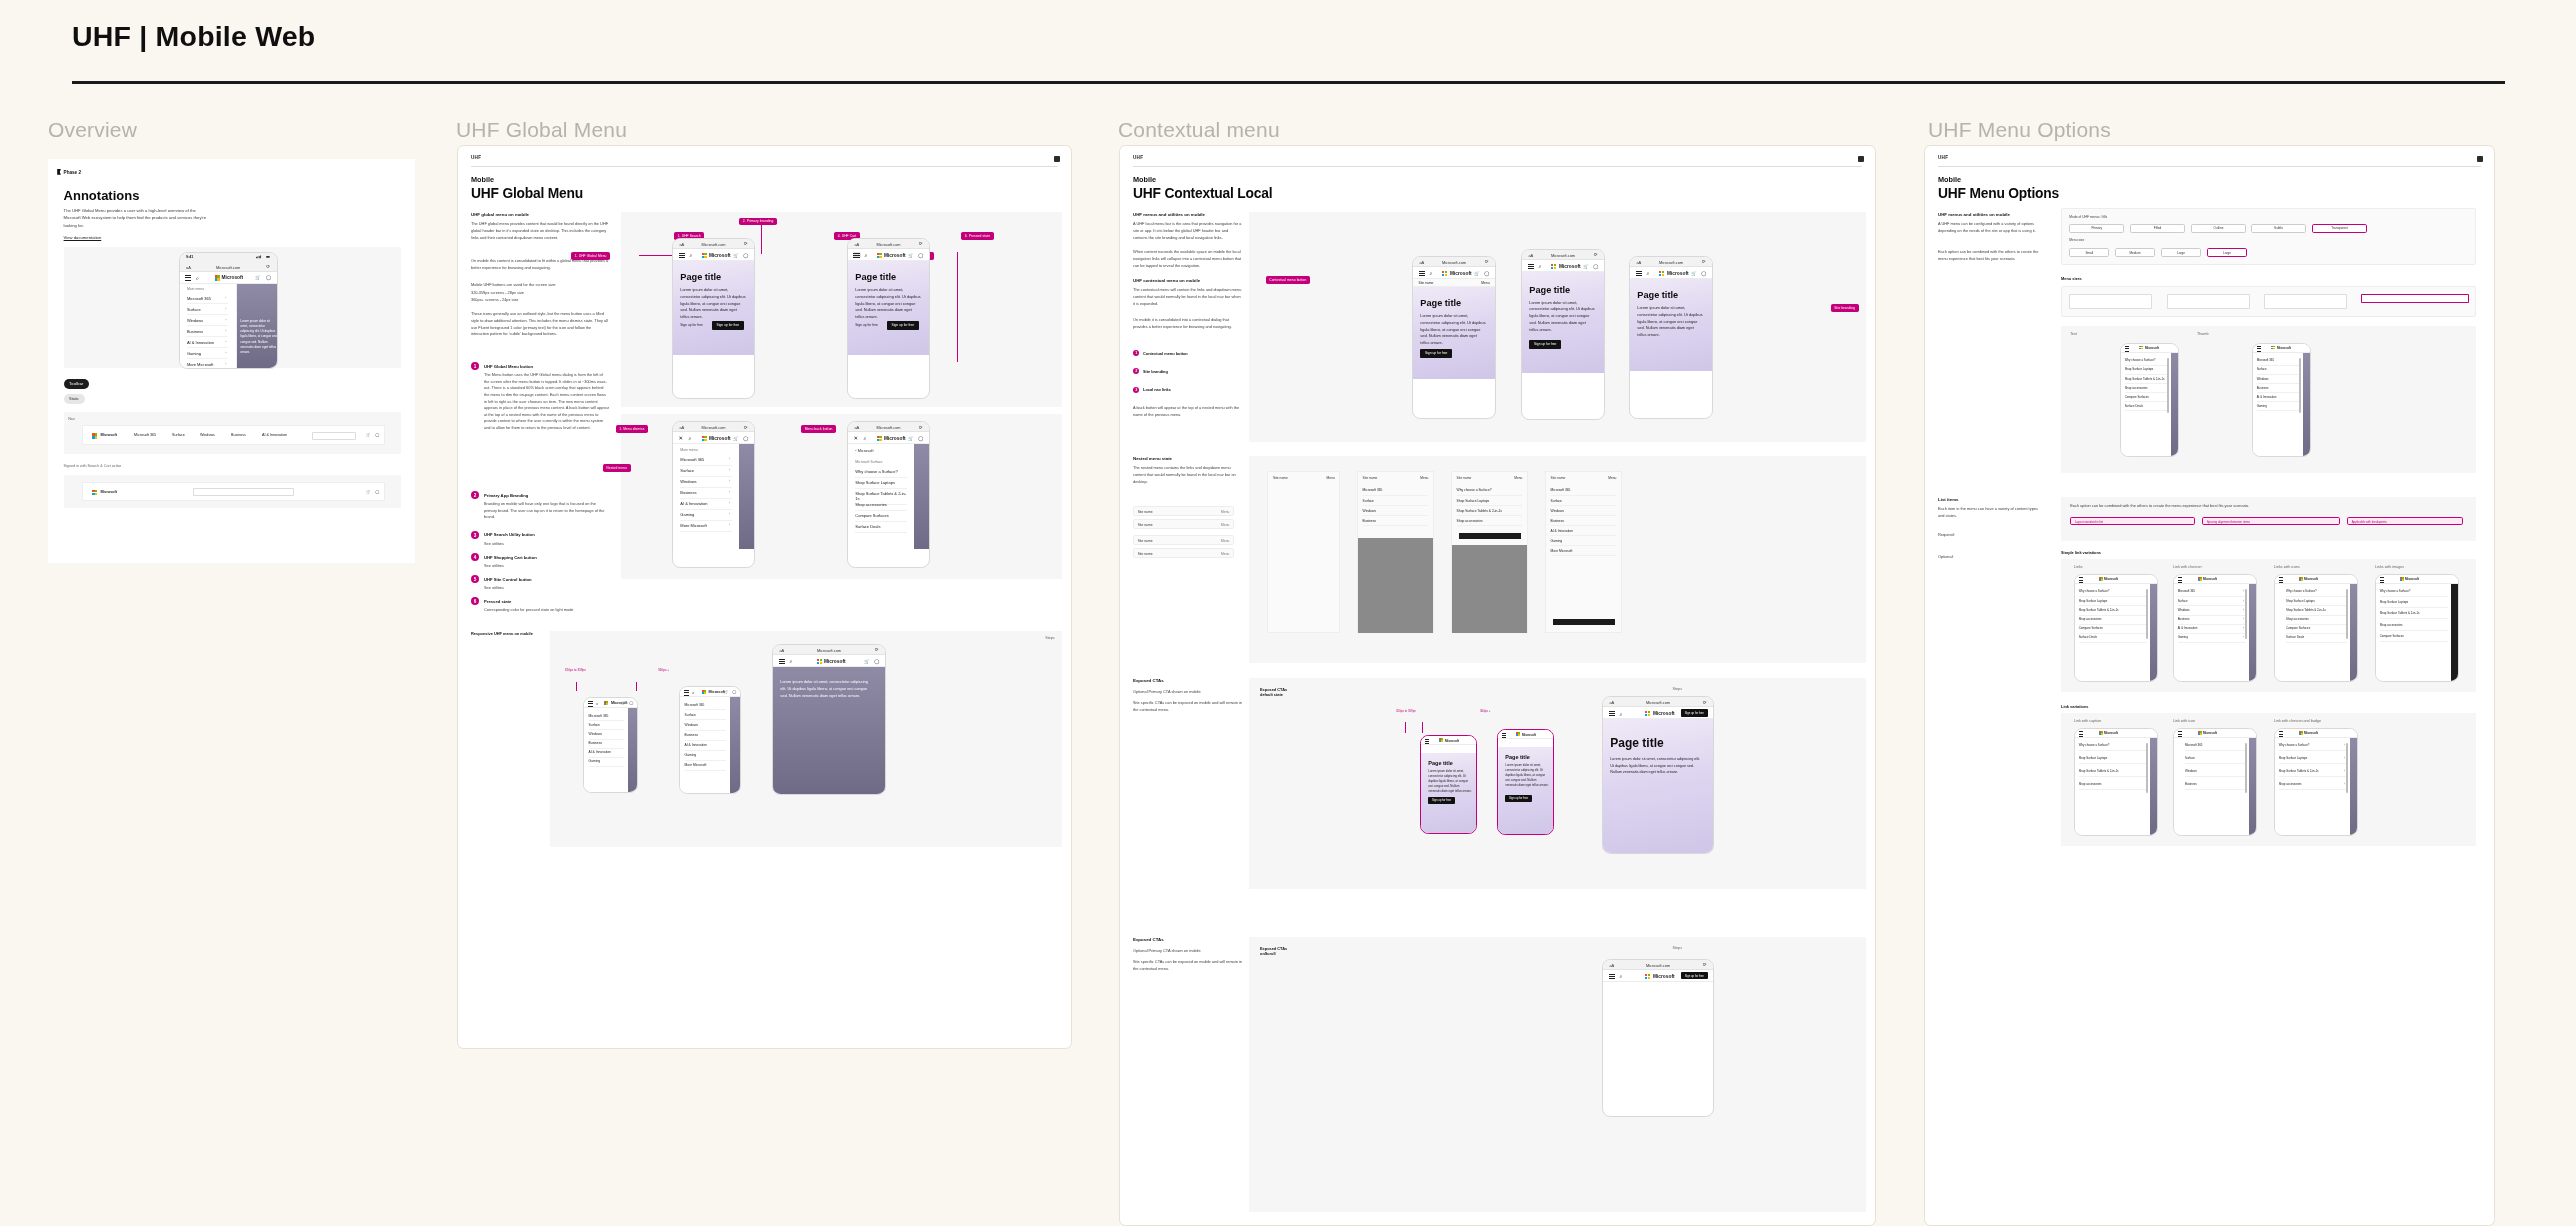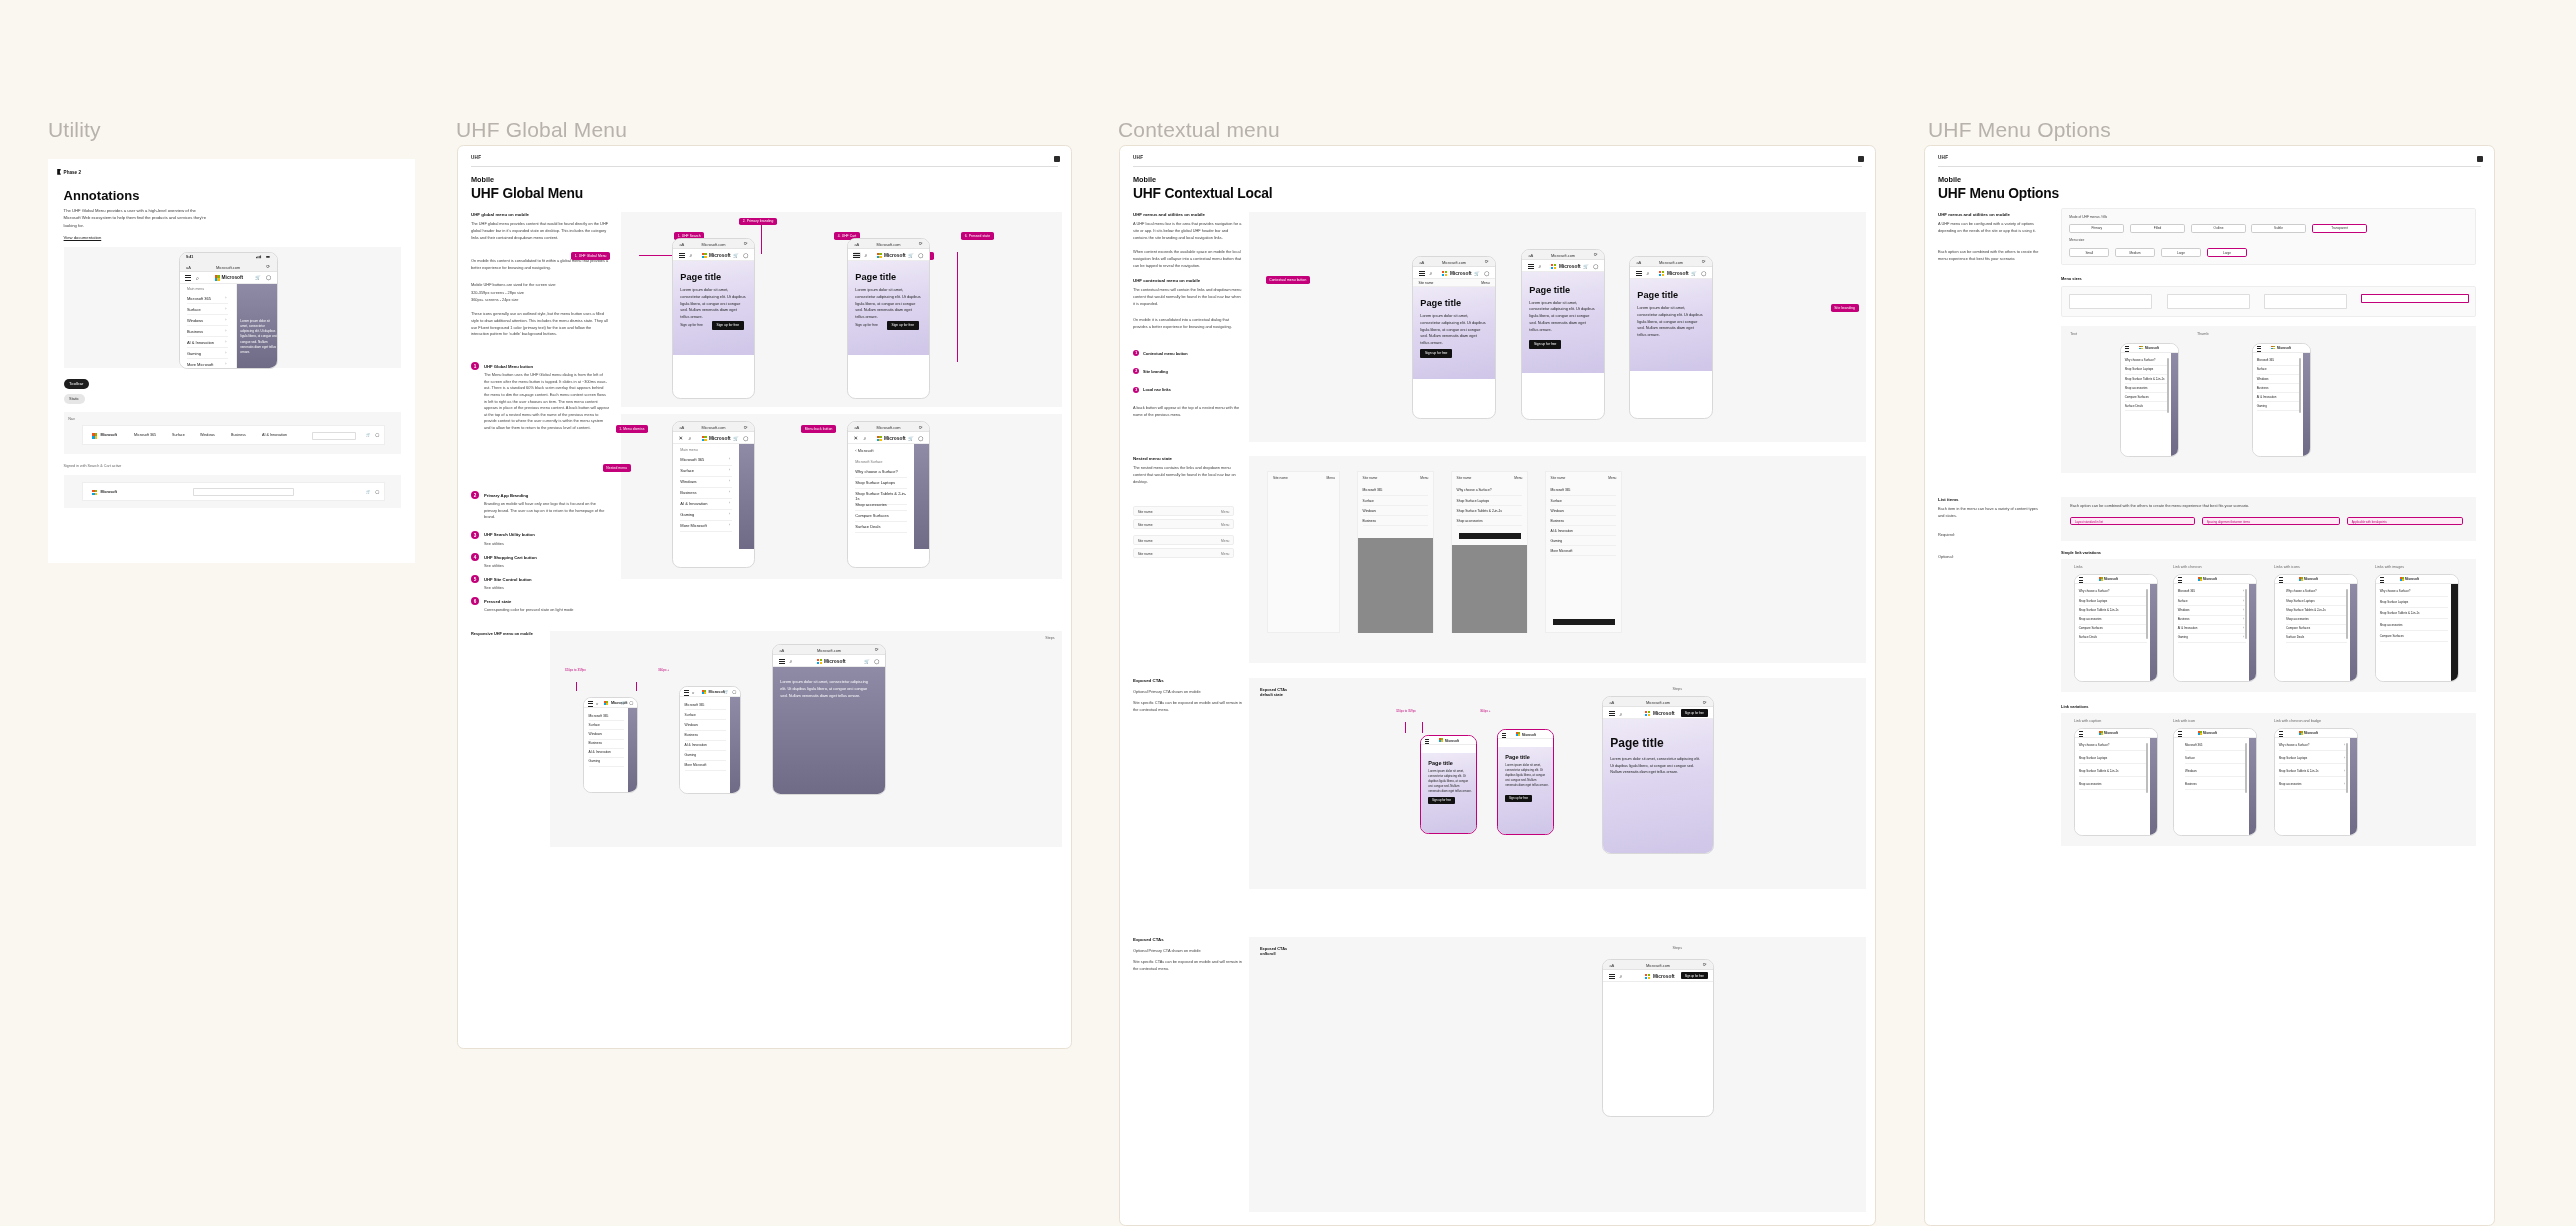--- a/index.html
+++ b/index.html
@@ -168,22 +168,26 @@
           font-size:3.1px; color:#333; display:flex; align-items:center; justify-content:center; }
   .pill.active { border-color:#c3007a; }
   .field { position:absolute; border:0.9px solid #ddd; background:#fff; border-radius:0.9px; }
   .hl-row { position:absolute; border:0.9px solid #c3007a; background:#fdeaf5; border-radius:1.8px; }
 </style>
 </head>
 <body>
 
 <div class="page">
 
-
-  <div class="col-heading" style="left:48px; top:118px;">Utility</div>
+  <div class="topbar">
+    <div class="topbar-title">UHF | Mobile Web</div>
+    <div class="topbar-rule"></div>
+  </div>
+
+  <div class="col-heading" style="left:48px; top:118px;">Overview</div>
   <div class="col-heading" style="left:456px; top:118px;">UHF Global Menu</div>
   <div class="col-heading" style="left:1118px; top:118px;">Contextual menu</div>
   <div class="col-heading" style="left:1928px; top:118px;">UHF Menu Options</div>
 
   <div class="frame plain" style="left:48px; top:145px; width:367px; height:404px;margin-top:14px;">
     <div class="ov-flagicon"></div>
     <div class="ov-flag">Phase 2</div>
 
     <div class="ov-h1">Annotations</div>
     <div class="ov-p">The UHF Global Menu provides a user with a high-level overview of the Microsoft Web ecosystem to help them find the products and services they're looking for.</div>

